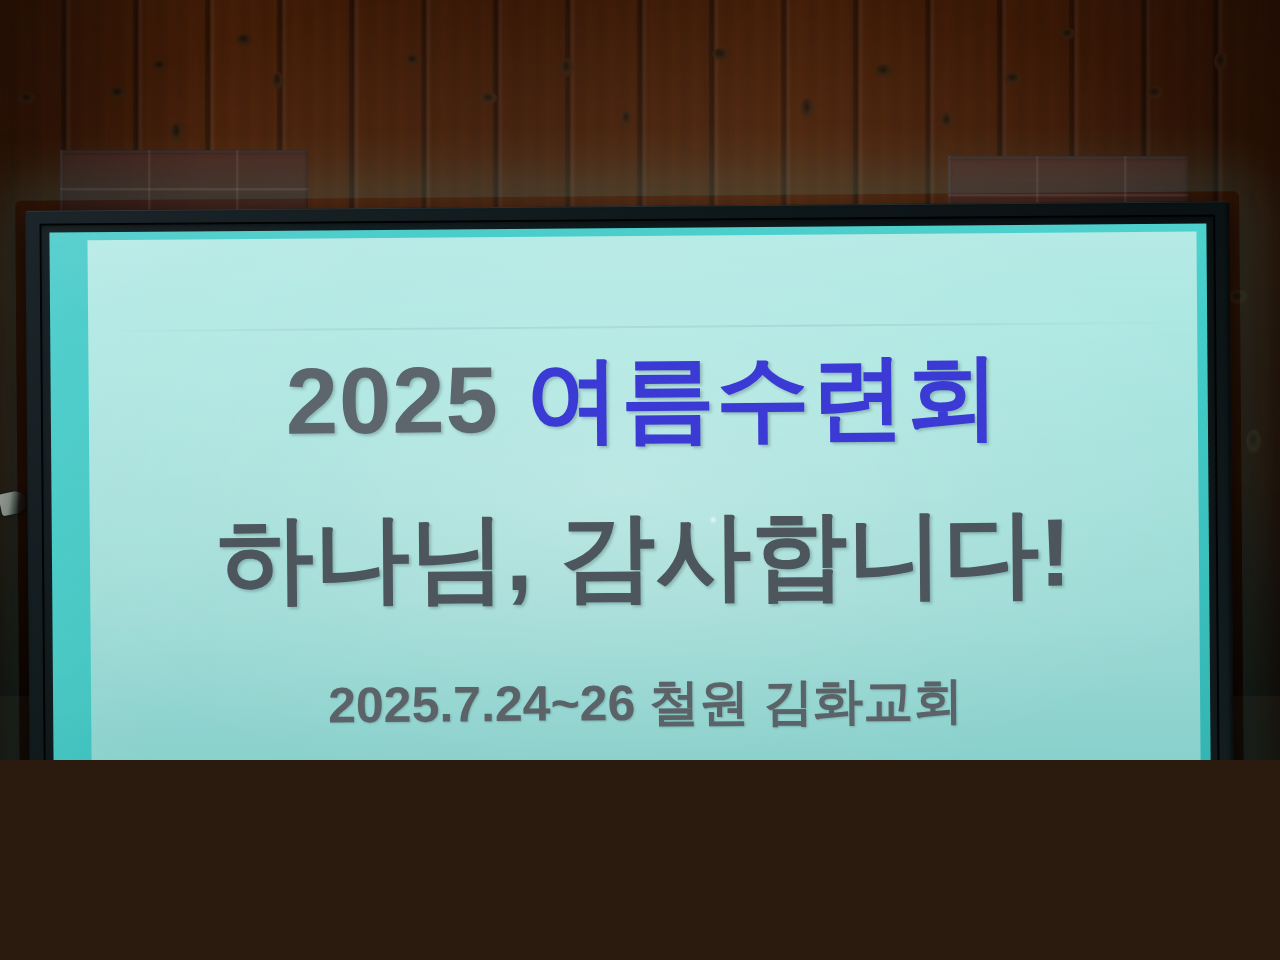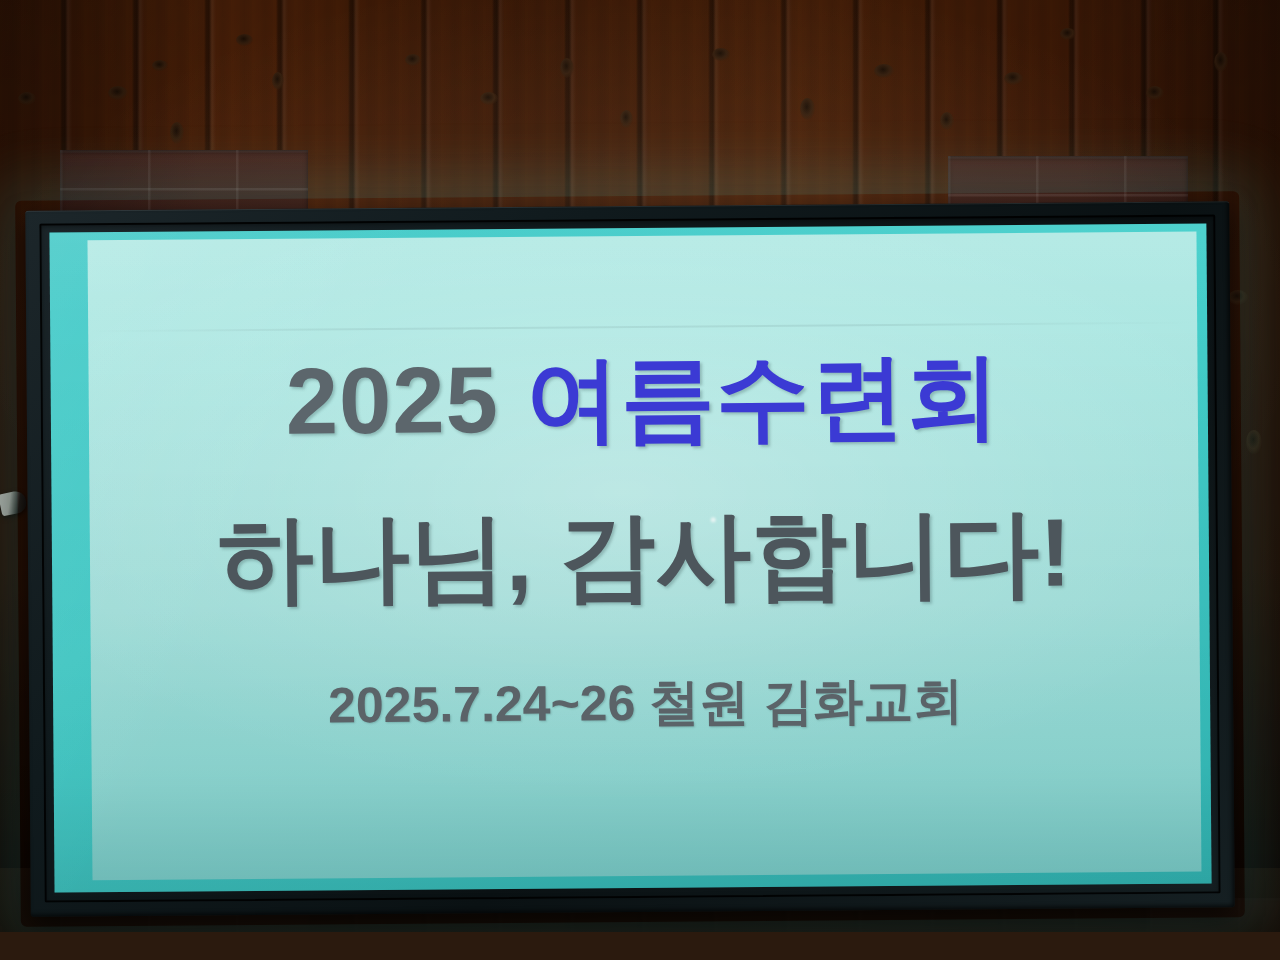--- a/index.html
+++ b/index.html
@@ -8,21 +8,21 @@
     width: 1280px;
     height: 960px;
     overflow: hidden;
     background: #2b1a0e;
     font-family: "Liberation Sans", sans-serif;
   }
 
   #stage {
     position: relative;
     width: 1280px;
-    height: 932px;
+    height: 760px;
     overflow: hidden;
   }
 
   
   .wall {
     position: absolute;
     inset: 0;
     background:
       
       repeating-linear-gradient(

